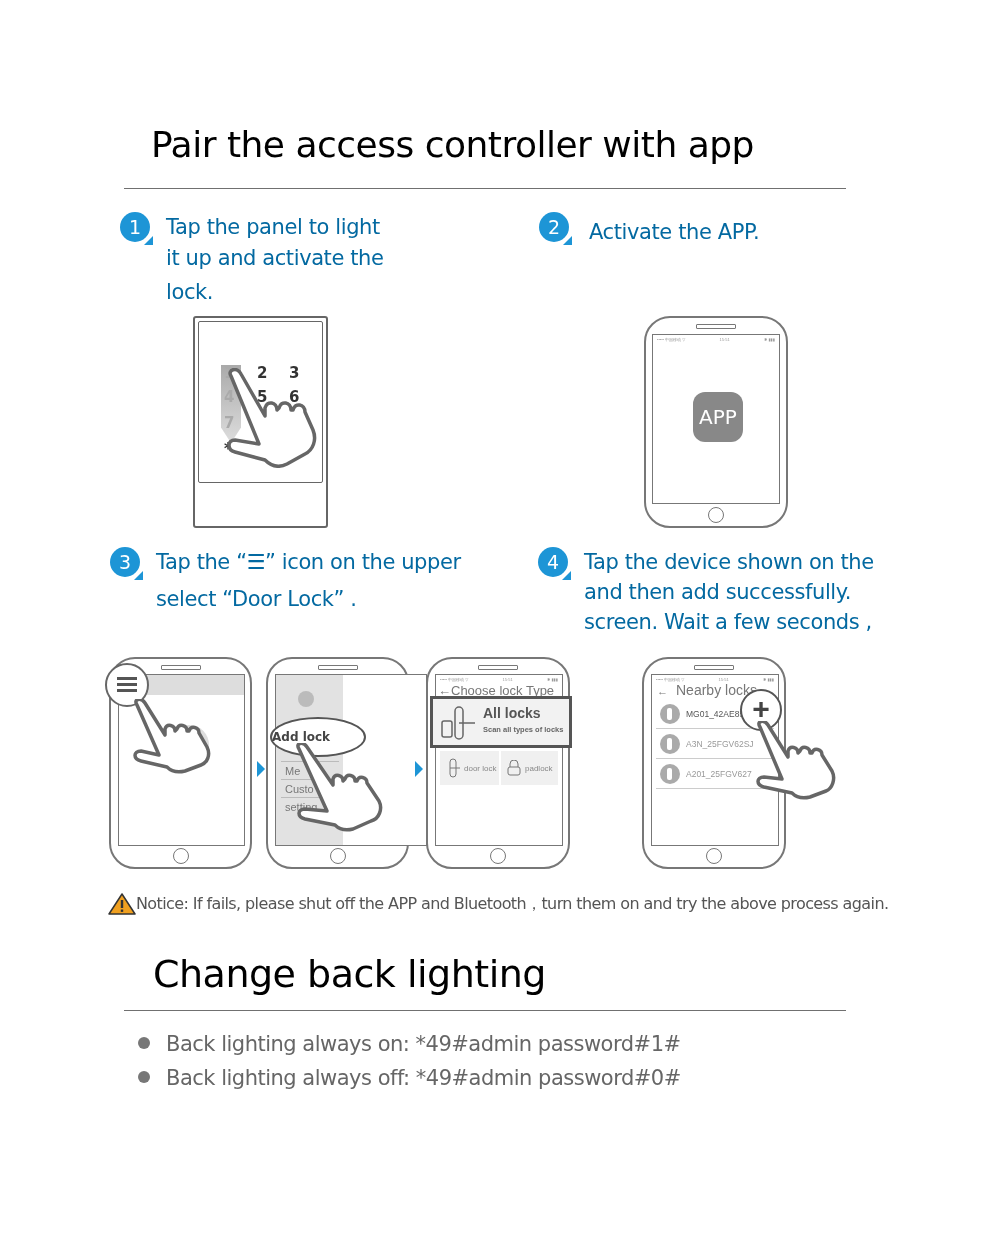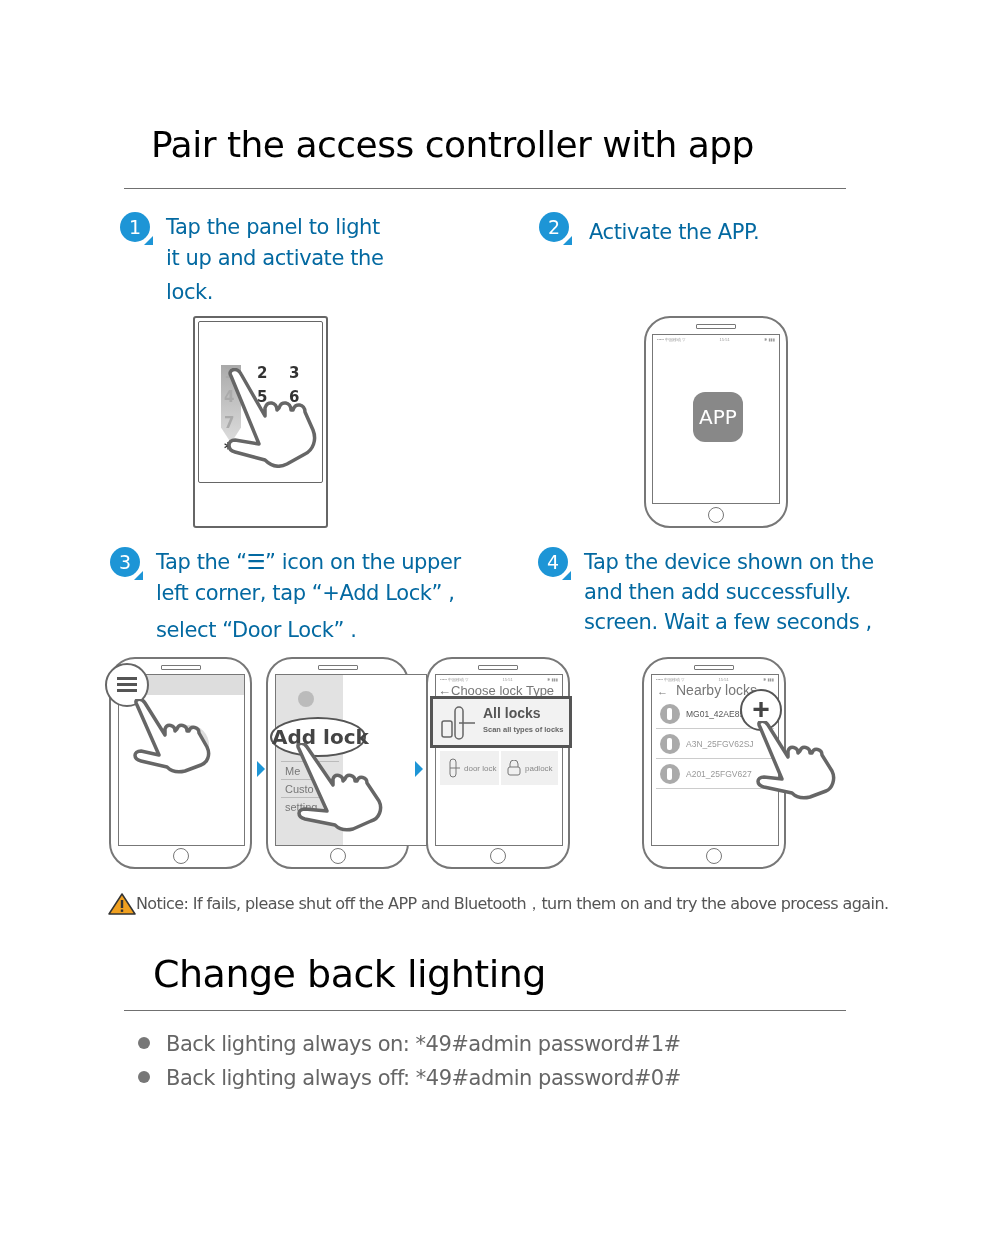--- a/index.html
+++ b/index.html
@@ -147,21 +147,20 @@
       <span>✱ ▮▮▮</span>
     </div>
     <div class="app-tile" style="left:40px; top:57px;">APP</div>
   </div>
   <div class="home" style="bottom:3px;"></div>
 </div>
 
 <div class="step-badge" style="left:110px; top:547px;">3</div>
 <div class="step-text" style="left:156px; top:547px; line-height:31px;">
   <span class="line">Tap the “☰” icon on the upper</span>
-  <span class="line">left corner, tap “+Add Lock” ,</span>
   <span class="line" style="margin-top:6px;">select “Door Lock” .</span>
 </div>
 
 <div class="step-badge" style="left:538px; top:547px;">4</div>
 <div class="step-text" style="left:584px; top:547px; line-height:30px;">
   <span class="line">Tap the device shown on the</span>
   <span class="line">and then add successfully.</span>
   <span class="line">screen. Wait a few seconds ,</span>
 </div>
 
@@ -188,21 +187,21 @@
 
 <div class="phone" style="left:266px; top:657px; width:143px; height:212px;">
   <div class="speaker"></div>
   <div class="screen" style="left:7px; top:15px; width:152px; height:172px;">
     <div class="abs" style="left:0; top:0; width:67px; height:100%; background:#e2e2e2;"></div>
     <div class="abs" style="left:22px; top:16px; width:16px; height:16px; border-radius:50%; background:#bbb;"></div>
     <div class="menu-row" style="top:86px;">Me</div>
     <div class="menu-row" style="top:104px;">Custo</div>
     <div class="menu-row" style="top:122px;">setting</div>
   </div>
-  <div class="abs" style="left:2px; top:58px; width:96px; height:40px; border:2.5px solid #555; border-radius:50%; background:#fff; font-size:20px; font-weight:bold; color:#444; text-align:left; line-height:36px; white-space:nowrap; font-family:'DejaVu Sans',sans-serif;">Add lock</div>
+  <div class="abs" style="left:2px; top:58px; width:96px; height:40px; border:2.5px solid #555; border-radius:50%; background:#fff; font-size:12px; font-weight:bold; color:#444; text-align:left; line-height:36px; white-space:nowrap; font-family:'DejaVu Sans',sans-serif;">Add lock</div>
   <svg class="hand" style="left:25px; top:84px;" width="95" height="90" viewBox="0 0 95 90">
     <path d="M6 6 C2 0,10 -2,14 4 L40 42 L40 36 C42 30,50 32,50 38 L52 36 C54 30,62 32,62 38 L64 38 C66 32,74 34,74 40 L86 58 C90 66,86 76,78 78 L60 86 C52 88,46 86,42 82 L12 76 C4 74,4 66,12 66 L34 68 Z" fill="#fff" stroke="#666" stroke-width="3.5" stroke-linejoin="round"></path>
   </svg>
   <div class="home" style="bottom:3px;"></div>
 </div>
 
 <div class="arrow-right" style="left:415px; top:761px;"></div>
 
 <div class="phone" style="left:426px; top:657px; width:144px; height:212px;">
   <div class="speaker"></div>

